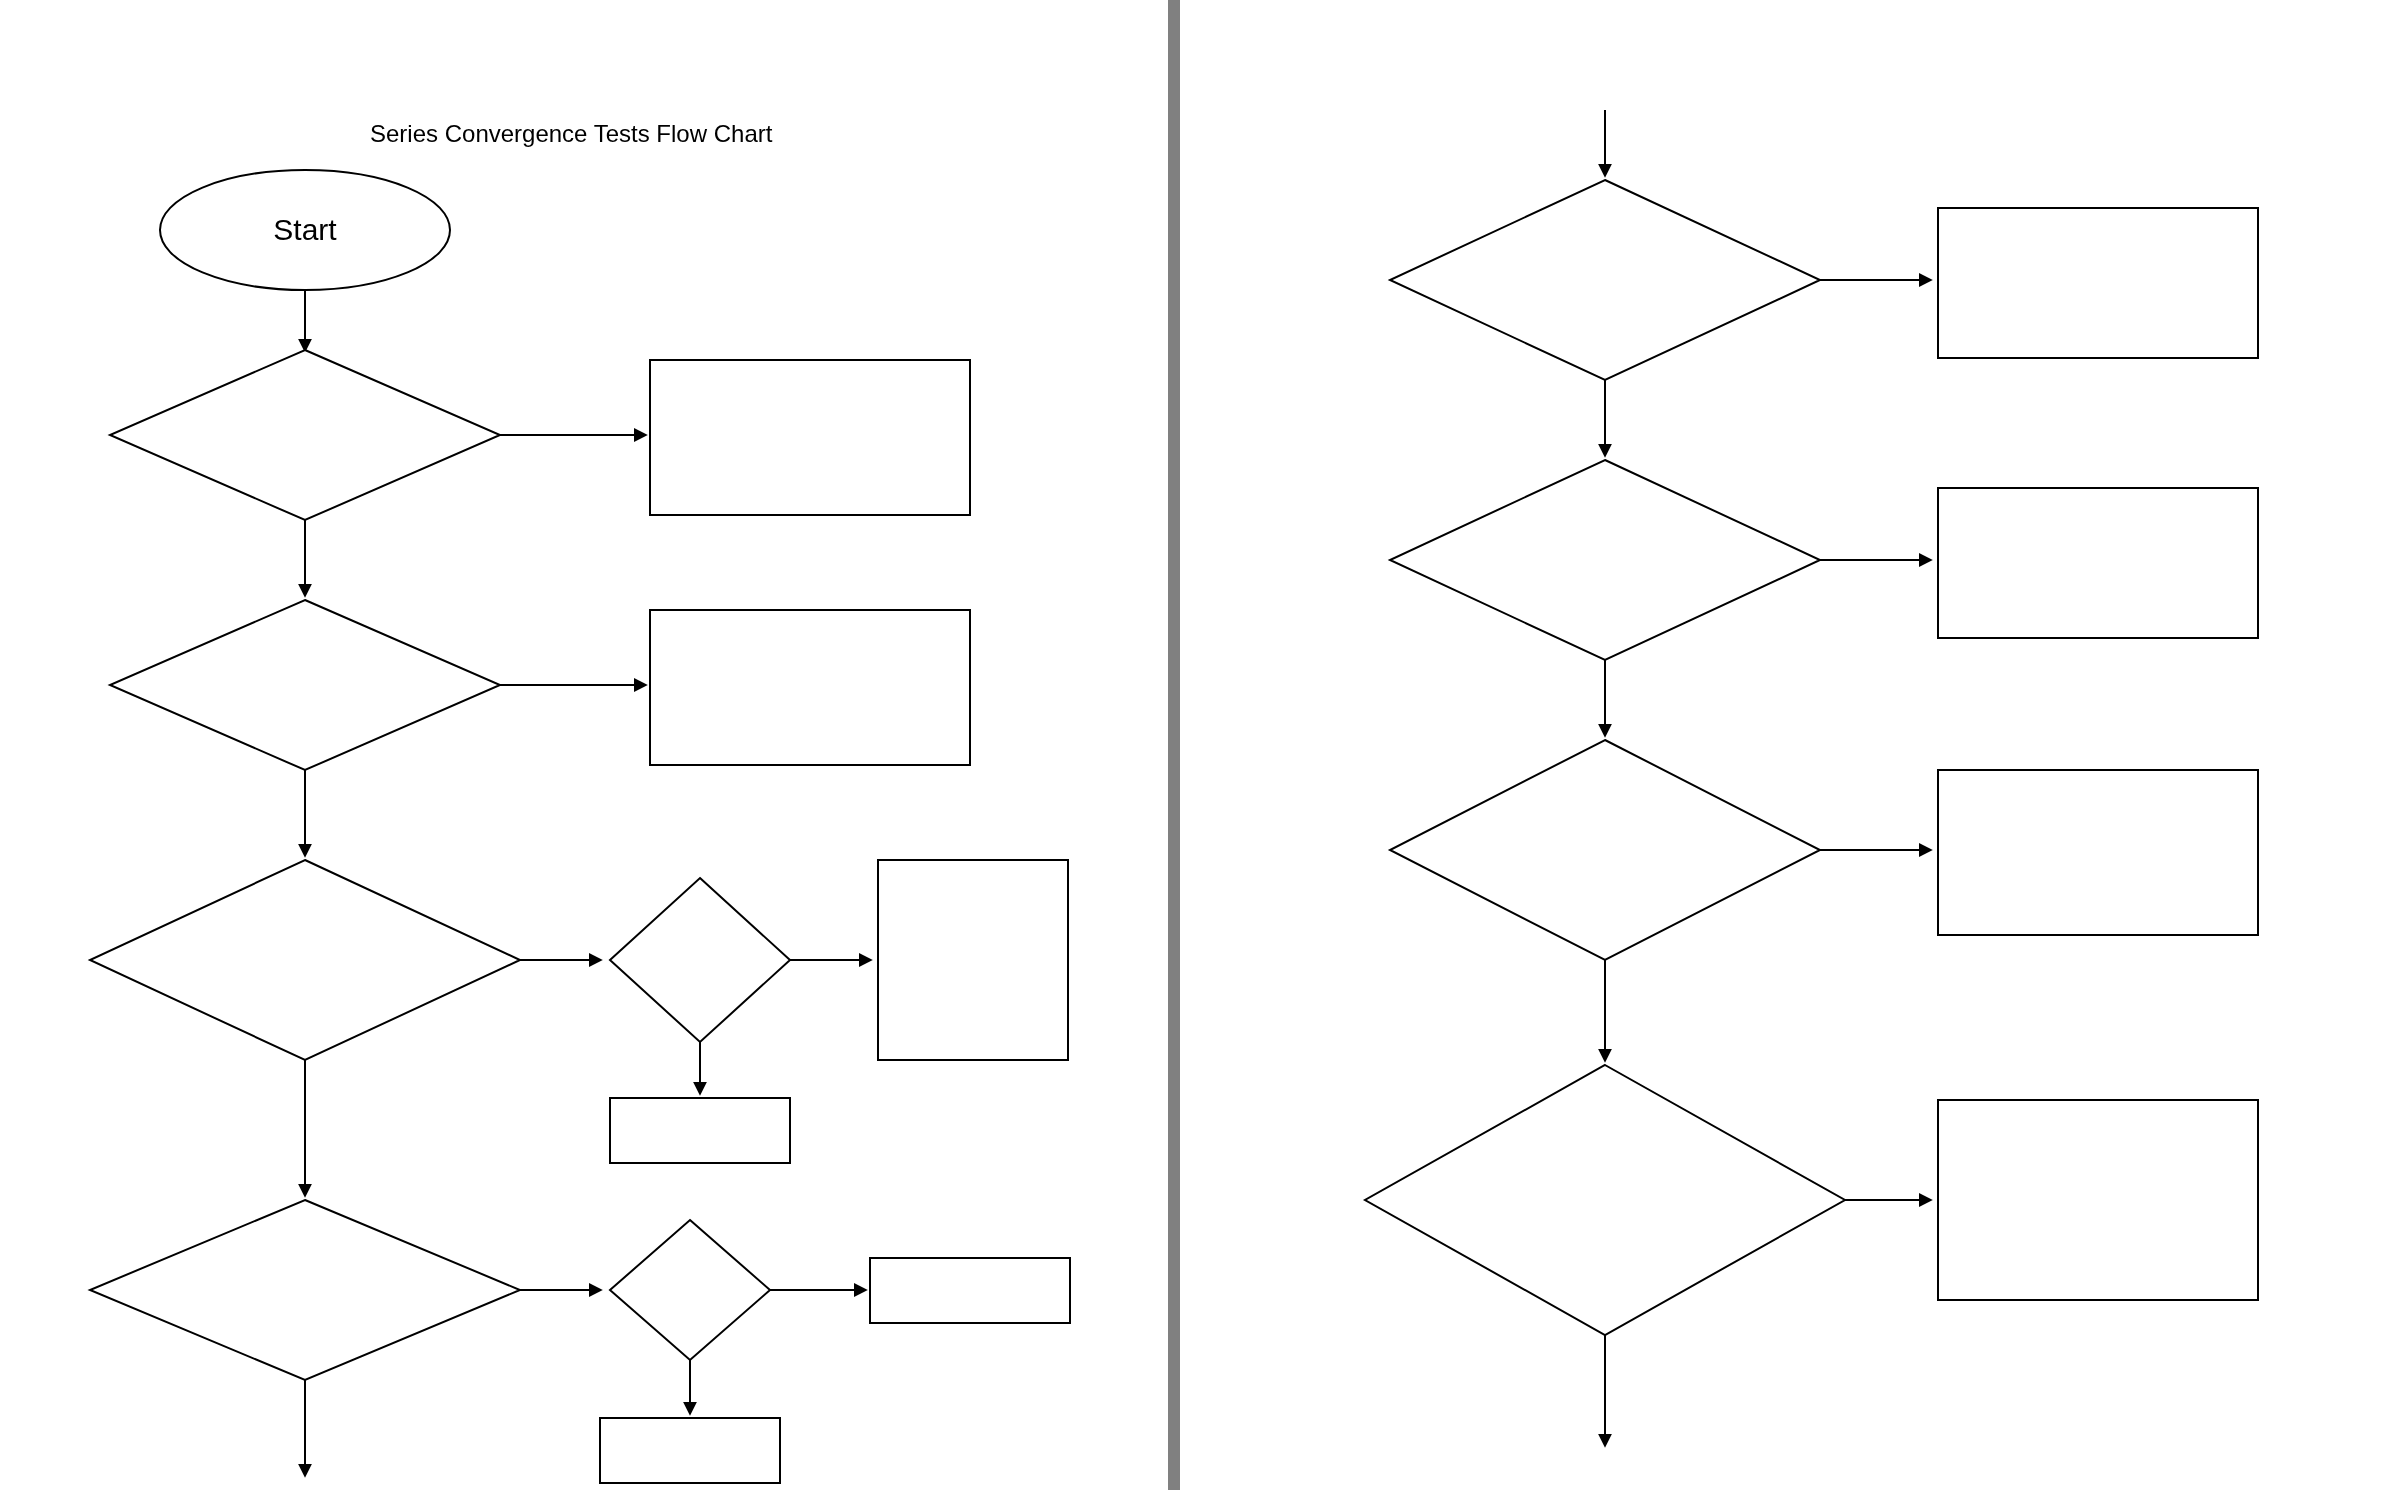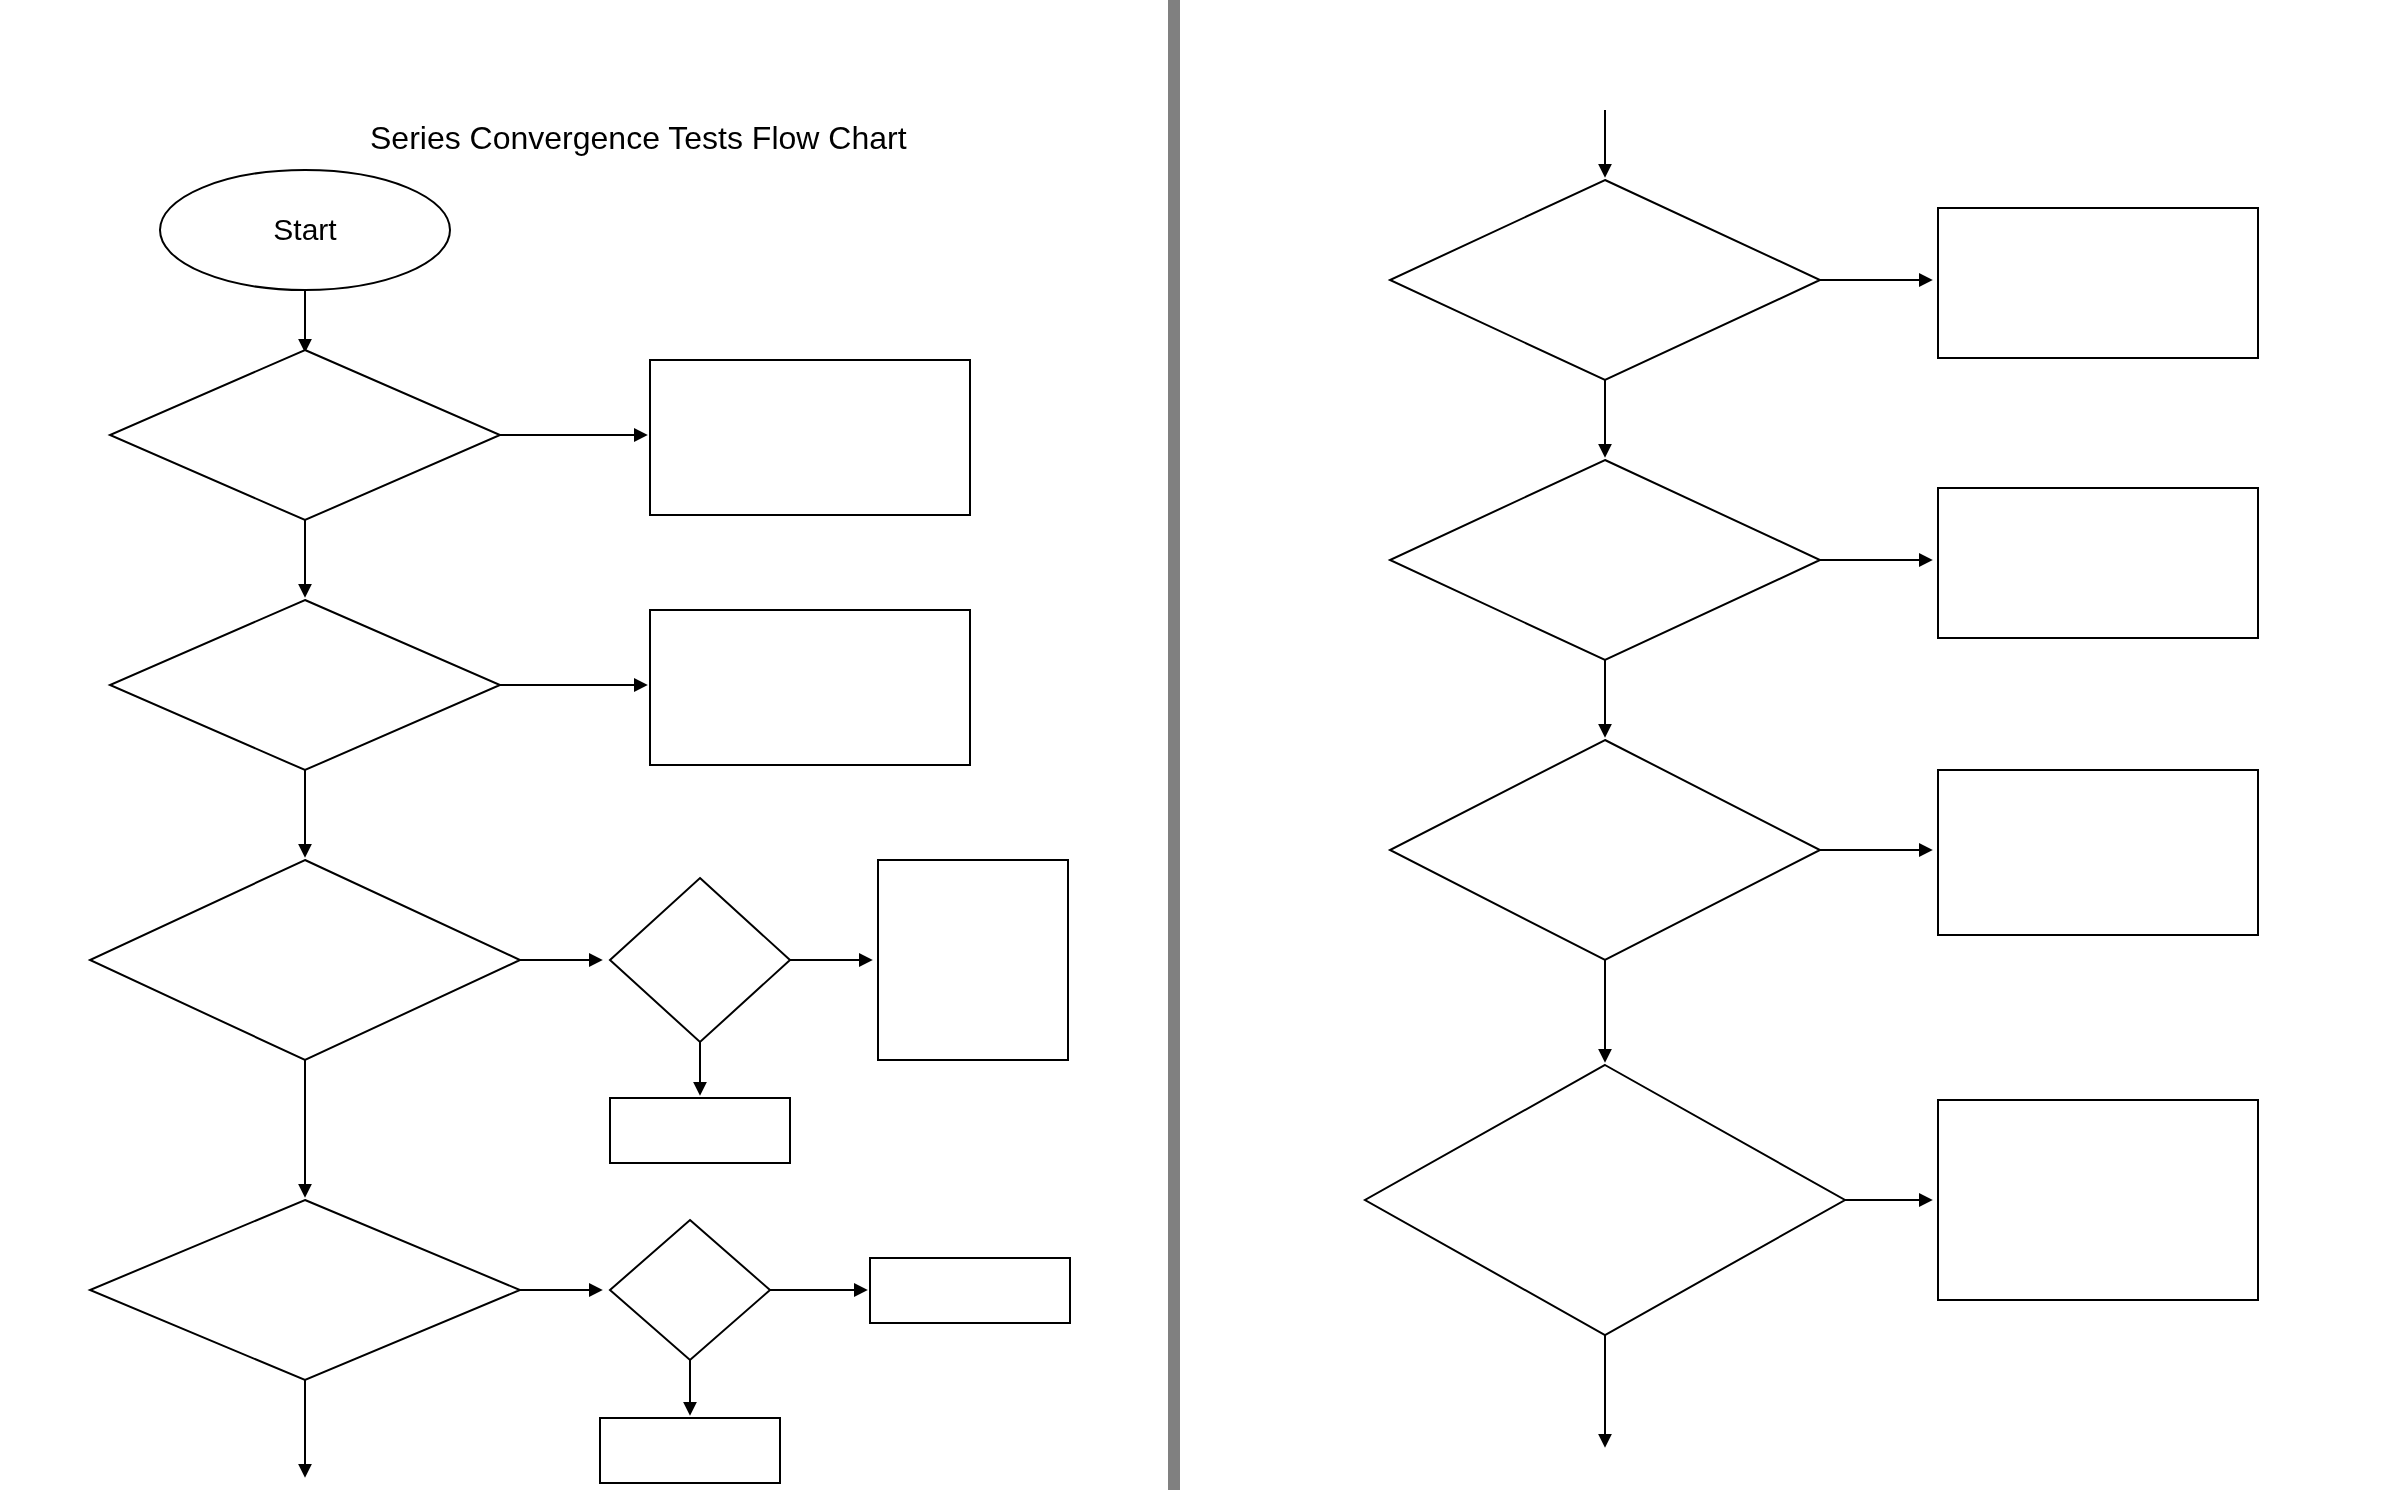--- a/index.html
+++ b/index.html
@@ -7,21 +7,21 @@
     padding: 0;
     background: #ffffff;
     font-family: "Segoe UI", Arial, sans-serif;
     font-size: 32px;
     color: #000;
   }
   .stage { position: relative; width: 2382px; height: 1490px; }
   svg { display: block; }
   .title {
     position: absolute;
-    font-size: 32px;
+    font-size: 24px;
     white-space: nowrap;
   }
 </style>
 </head>
 <body>
 
 <div class="stage">
 
   <div class="title" style="left:370px; top:120px;">Series Convergence Tests Flow Chart</div>
 

